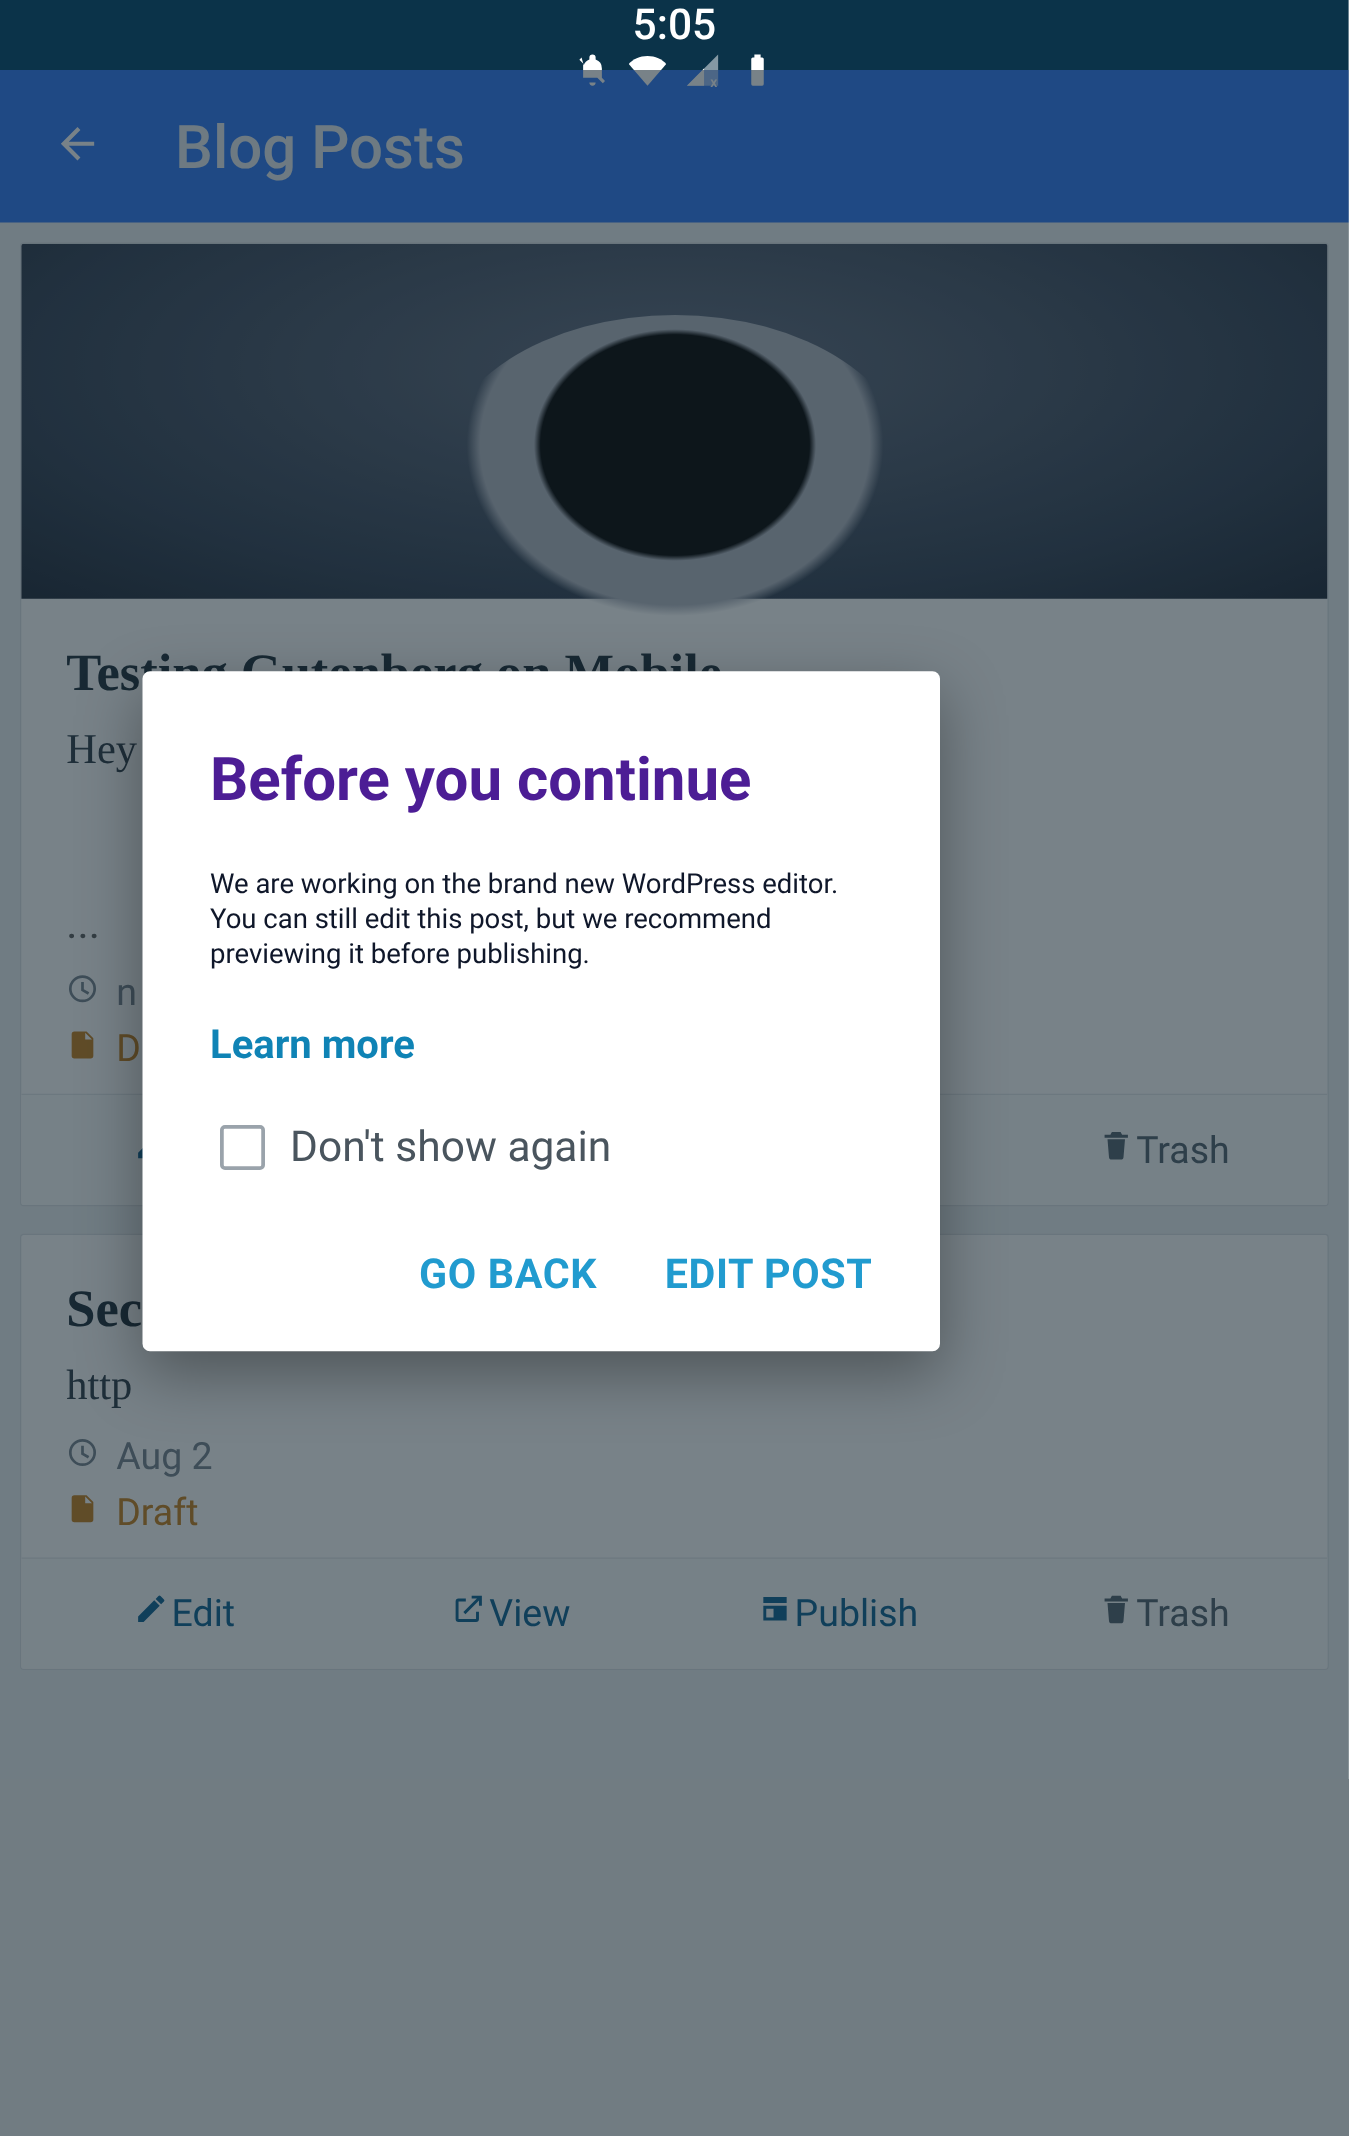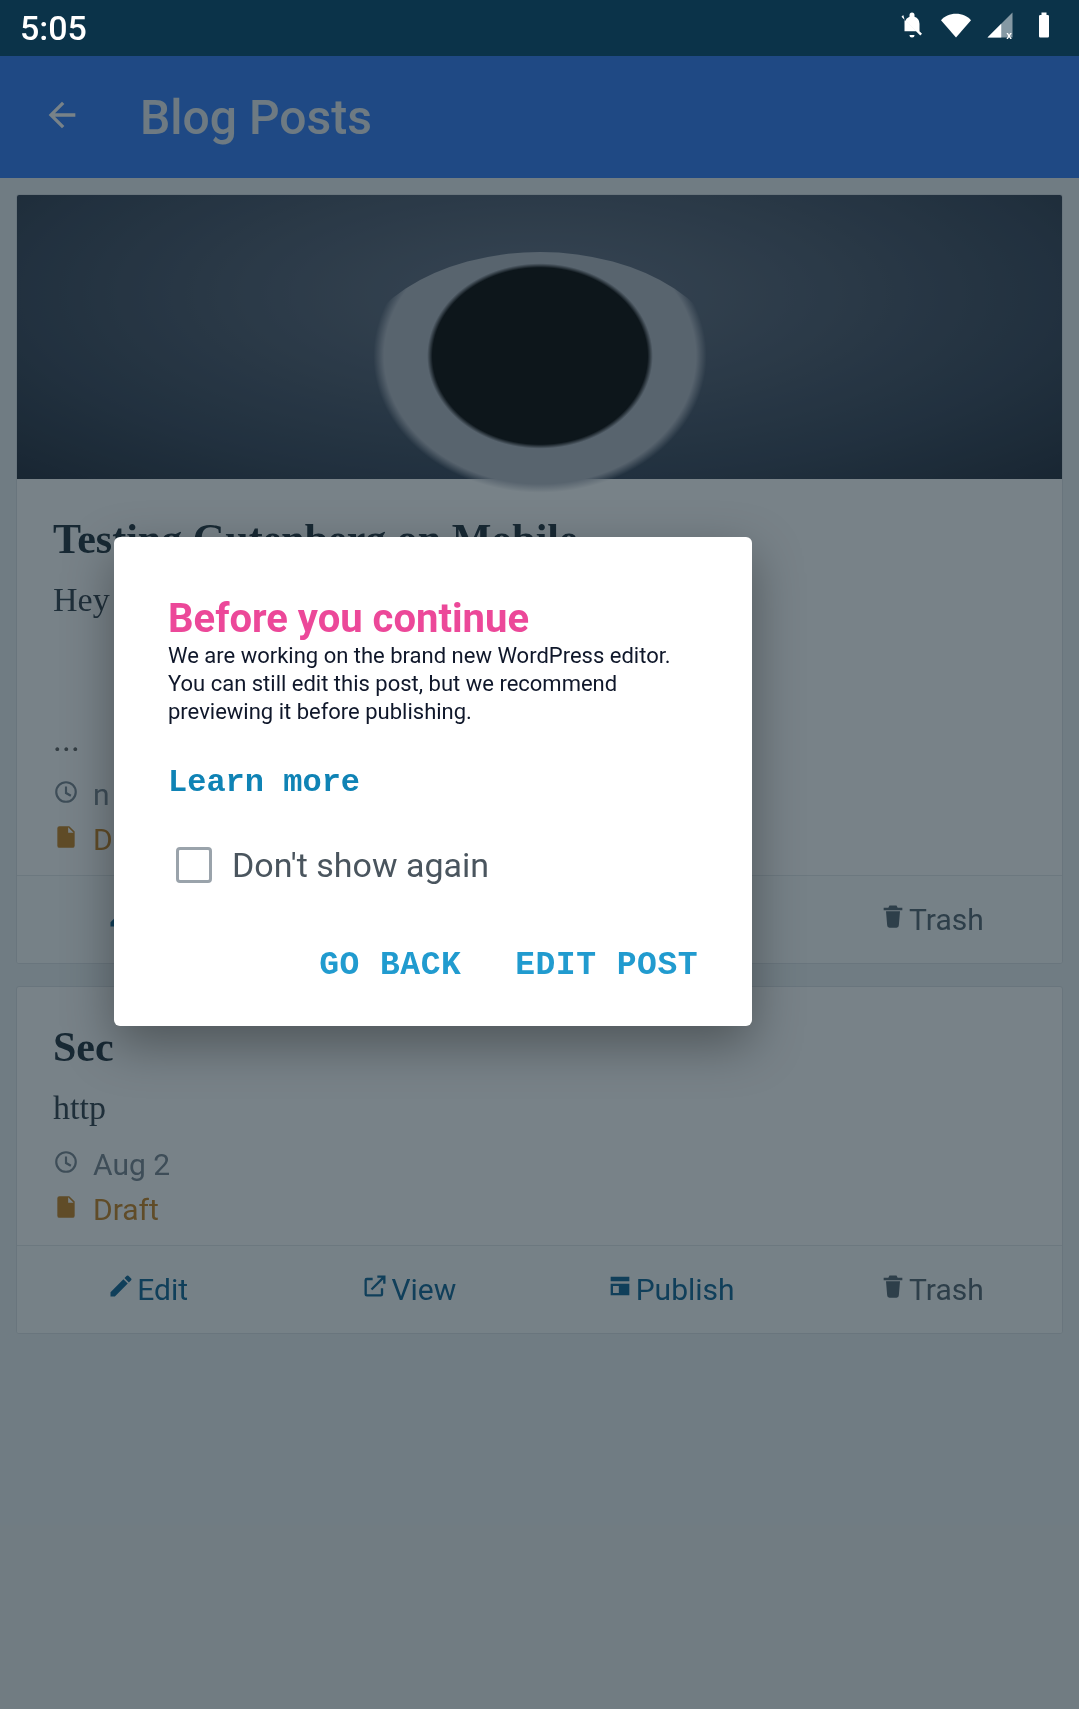--- a/index.html
+++ b/index.html
@@ -1,20 +1,20 @@
 <!DOCTYPE html>
 <html><head>
 <meta charset="utf-8">
 <style>
   * { box-sizing: border-box; margin: 0; padding: 0; }
   html, body { width: 1079px; height: 1709px; font-family: Roboto, -apple-system, Arial, sans-serif; background: #eef1f3; overflow: hidden; }
   .status-bar {
     height: 56px; background: #0b3349; color: #fff;
     display: flex; align-items: center; justify-content: space-between;
-    padding: 0 20px; font-size: 34px; font-weight: 500;
+    padding: 0 20px; font-size: 34px; font-weight: 500; flex-direction: column;
   }
   .status-icons { display: flex; align-items: center; gap: 14px; }
   .status-icons svg { width: 30px; height: 30px; fill: #fff; }
   .app-bar {
     height: 122px; background: #3b82f6; color: #fff;
     display: flex; align-items: center; gap: 58px; padding: 0 42px;
   }
   .app-bar .title { font-size: 48px; font-weight: 500; color: #e8eef2; }
   .back-arrow svg { width: 40px; height: 40px; fill: #fff; }
   .content { padding: 16px; }
@@ -51,28 +51,28 @@
 
   .scrim {
     position: absolute; top: 56px; left: 0; right: 0; bottom: 0;
     background: rgba(10, 28, 38, 0.55);
   }
   .dialog {
     position: absolute; left: 114px; top: 537px; width: 638px;
     background: #fff; border-radius: 6px; padding: 58px 54px 42px;
     box-shadow: 0 18px 50px rgba(0,0,0,.35);
   }
-  .dialog-title { font-size: 40px; font-weight: 700; color: #ec4899; }
+  .dialog-title { font-size: 48px; font-weight: 700; color: #4c1d95; margin-bottom: 42px; }
   .dialog-body { font-size: 22px; line-height: 1.28; color: #0f172a; margin-bottom: 38px; }
-  .learn-more { font-size: 32px; font-weight: 700; color: #0f83b5; display: inline-block; margin-bottom: 44px; font-family: Liberation Mono, monospace; }
+  .learn-more { font-size: 32px; font-weight: 700; color: #0f83b5; display: inline-block; margin-bottom: 44px; }
   .checkbox-row { display: flex; align-items: center; gap: 20px; font-size: 34px; color: #4a555e; margin-bottom: 62px; margin-left: 8px;}
   .checkbox {
     width: 36px; height: 36px; border: 3px solid #9aa3ab; border-radius: 4px; background: #fff; display:inline-block;
   }
-  .dialog-actions { display: flex; justify-content: flex-end; gap: 54px; font-family: Liberation Mono, monospace; }
+  .dialog-actions { display: flex; justify-content: flex-end; gap: 54px; }
   .dialog-btn { font-size: 33px; font-weight: 700; color: #219bcf; letter-spacing: .5px; }
 </style>
 </head>
 <body>
 
 <div class="status-bar">
   <span>5:05</span>
   <div class="status-icons">
     <span>
       <svg viewBox="0 0 24 24">

